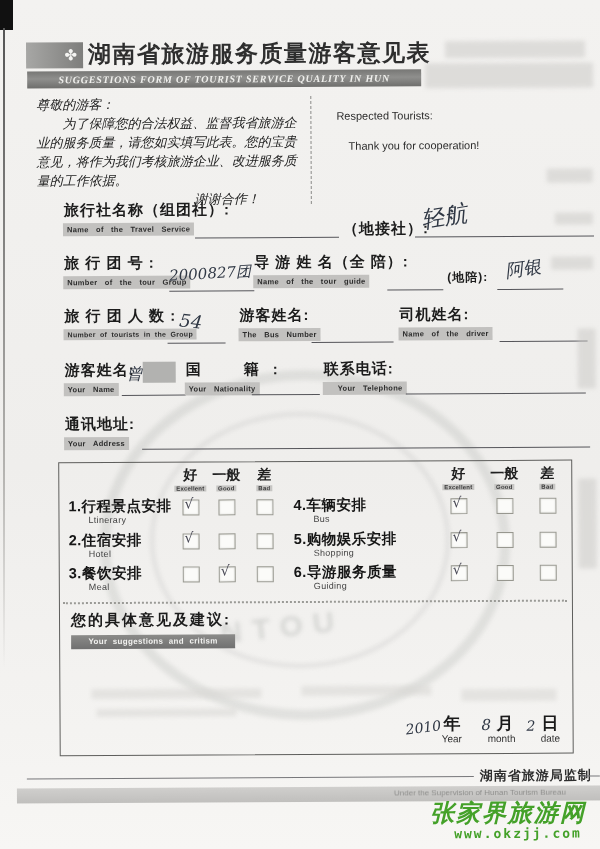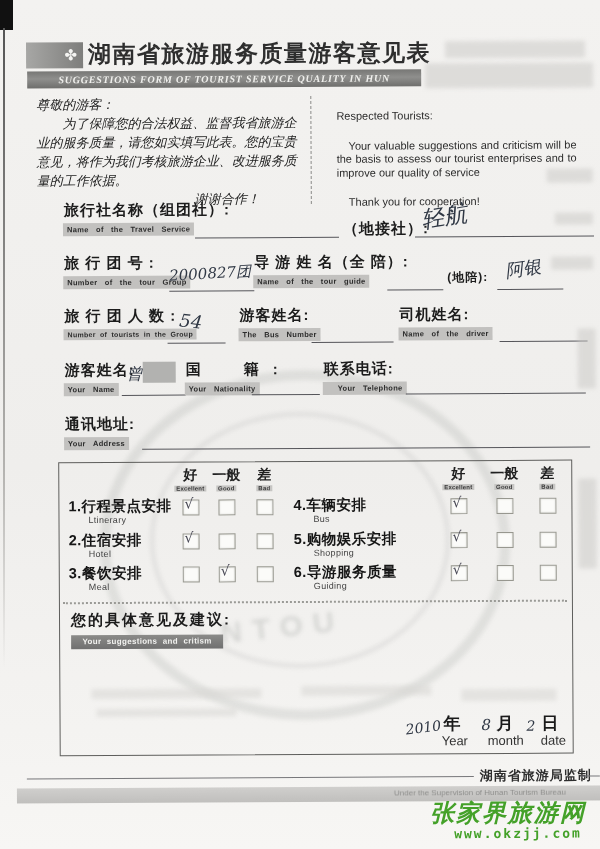--- a/index.html
+++ b/index.html
@@ -28,21 +28,21 @@
                color:#efefec;font-family:"Liberation Serif",serif;font-weight:bold;font-style:italic;
                font-size:10px;letter-spacing:.8px;text-align:center;line-height:17px;white-space:nowrap;}
   .cnintro{font-family:"DejaVu Serif",serif;font-style:italic;font-size:13px;color:#222;
            line-height:19px;}
   .enintro{font-size:11px;color:#2c2c2c;line-height:13.5px;text-align:justify;}
   .enintro p{margin:16px;text-indent:12px;}
   .dotline{border-top:2px dotted #9a9a96;height:0;}
   .sugbar{background:linear-gradient(180deg,#8b8b89,#707070);color:#f2f2f0;font-size:8px;
           font-weight:bold;text-align:center;line-height:14px;letter-spacing:.3px;word-spacing:3px;}
   .datecjk{font-weight:bold;font-size:17px;color:#1a1a1a;}
-  .dateen{font-size:13px;color:#333;}
+  .dateen{font-size:10px;color:#333;}
   .green{color:#44a129;}
   .stamp{border-radius:50%;filter:blur(2px);}
 </style>
 </head>
 <body>
 
 <div class="page">
 
   <div class="abs" style="left:0;top:0;width:13px;height:30px;background:#111;"></div>
   <div class="abs" style="left:3px;top:28px;width:2px;height:640px;background:linear-gradient(180deg,#555,#b6b5b2 70%,transparent);"></div>
@@ -65,21 +65,20 @@
     <div class="abs ghost" style="left:427px;top:64px;width:168px;height:25px;"></div>
 
     <div class="abs cnintro" style="left:38px;top:94px;width:268px;">
       <div>尊敬的游客：</div>
       <div style="text-indent:2em;">为了保障您的合法权益、监督我省旅游企业的服务质量，请您如实填写此表。您的宝贵意见，将作为我们考核旅游企业、改进服务质量的工作依据。</div>
       <div style="text-align:right;padding-right:45px;">谢谢合作！</div>
     </div>
     <div class="abs" style="left:312px;top:96px;height:108px;border-left:1.5px dashed #8a8a88;"></div>
     <div class="abs enintro" style="left:322px;top:94px;width:272px;">
       <p style="text-indent:0;">Respected Tourists:</p>
-      <p>Your valuable suggestions and criticism will be the basis to assess our tourist enterprises and to improve our quality of service</p>
       <p>Thank you for cooperation!</p>
     </div>
 
     <div class="abs lbl" style="left:65px;top:200px;">旅行社名称（组团社）:</div>
     <div class="abs sub" style="left:64px;top:222px;">Name of the Travel Service</div>
     <div class="abs fill" style="left:196px;top:237px;width:144px;"></div>
     <div class="abs lbl" style="left:344px;top:220px;">（地接社）:</div>
     <div class="abs hw" style="left:422px;top:202px;font-size:23px;transform:rotate(-9deg);">轻航</div>
     <div class="abs fill" style="left:416px;top:237px;width:179px;"></div>
 
@@ -193,21 +192,21 @@
     <div class="abs itemen" style="left:313px;top:581px;">Guiding</div>
     <div class="cb" style="left:450px;top:566px;">
         <span class="tick">√</span>
       </div>
     <div class="cb" style="left:496px;top:566px;"></div>
     <div class="cb" style="left:539px;top:566px;"></div>
 
     <div class="abs dotline" style="left:62px;top:601px;width:504px;"></div>
 
     <div class="abs lbl" style="left:70px;top:610px;letter-spacing:2px;">您的具体意见及建议:</div>
-    <div class="abs sugbar" style="left:70px;top:634px;width:152px;height:14px;">
+    <div class="abs sugbar" style="left:70px;top:634px;width:164px;height:14px;">
       <span>Your suggestions and critism</span>
     </div>
     <div class="abs" style="left:62px;top:652px;width:504px;height:55px;"></div>
 
     <div class="abs ghost2" style="left:90px;top:688px;width:170px;height:10px;"></div>
     <div class="abs ghost2" style="left:300px;top:686px;width:130px;height:10px;"></div>
     <div class="abs ghost2" style="left:460px;top:690px;width:95px;height:12px;"></div>
     <div class="abs ghost2" style="left:95px;top:708px;width:140px;height:8px;"></div>
 
     <div class="abs hw" style="left:404px;top:720px;font-size:14px;transform:rotate(-7deg);">2010</div>

